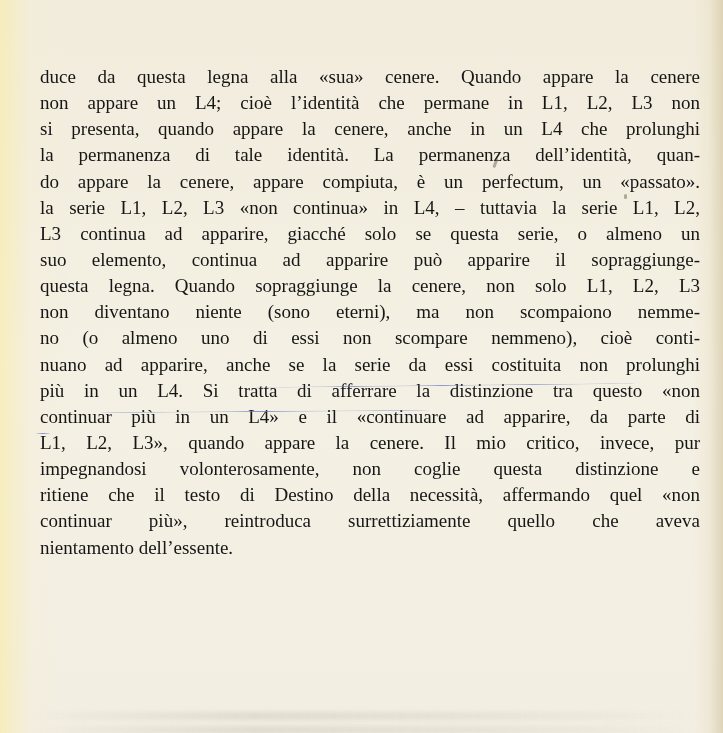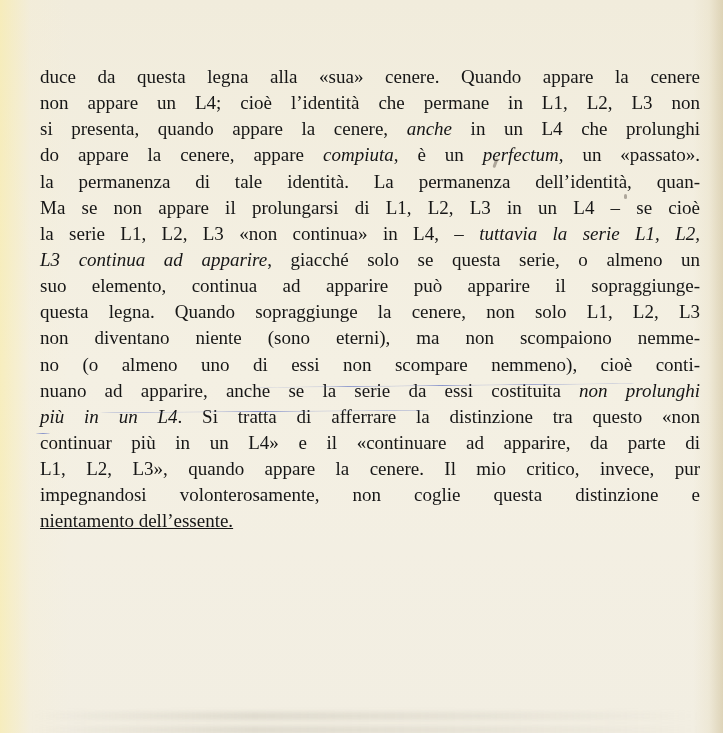--- a/index.html
+++ b/index.html
@@ -30,27 +30,25 @@
     .line {
       display: block;
       white-space: nowrap;
       text-align: justify;
       text-align-last: justify;
       height: 26.15px;
       position: relative;
     }
     .line.last {
       text-align-last: left;
-      text-decoration: underline;
     }
     .line span {
       white-space: pre;
     }
     .it {
-      font-style: italic;
     }
     .ann {
       position: absolute;
       height: 0;
       border-top: 1.5px solid #6f7fc6;
       opacity: 0.8;
       border-radius: 50%;
       pointer-events: none;
     }
     .ghost {
@@ -72,34 +70,35 @@
 </head>
 <body>
 
 <div class="ghost" style="top:712px;"></div>
 <div class="ghost" style="top:726px;"></div>
 
 <div class="page" id="page">
     <div class="line"><span>duce da questa legna alla «sua» cenere. Quando appare la cenere</span></div>
     <div class="line"><span>non appare un L4; cioè l’identità che permane in L1, L2, L3 non</span></div>
     <div class="line"><span>si presenta, quando appare la cenere, </span><span class="it">anche</span><span> in un L4 che prolunghi</span></div>
+    <div class="line"><span>la permanenza di tale identità. La permanenza dell’identità, quan-</span></div>
     <div class="line"><span>do appare la cenere, appare </span><span class="it">compiuta</span><span>, è un </span><span class="it">perfectum</span><span>, un «passato».</span></div>
-    <div class="line"><span>la permanenza di tale identità. La permanenza dell’identità, quan-</span></div>
-    <div class="line"><span>Ma se non appare il prolungarsi di L1, L2, L3 in un L4 – se cioè</span></div>
     <div class="line"><span>la serie L1, L2, L3 «non continua» in L4, – </span><span class="it">tuttavia la serie L1, L2,</span></div>
     <div class="line"><span class="it">L3 continua ad apparire</span><span>, giacché solo se questa serie, o almeno un</span></div>
     <div class="line"><span>suo elemento, continua ad apparire può apparire il sopraggiunge-</span></div>
     <div class="line"><span>questa legna. Quando sopraggiunge la cenere, non solo L1, L2, L3</span></div>
     <div class="line"><span>non diventano niente (sono eterni), ma non scompaiono nemme-</span></div>
     <div class="line"><span>no (o almeno uno di essi non scompare nemmeno), cioè conti-</span></div>
     <div class="line"><span>nuano ad apparire, anche se la serie da essi costituita </span><span class="it">non prolunghi</span></div>
     <div class="line"><span class="it">più in un L4</span><span>. Si tratta di afferrare la distinzione tra questo «non</span></div>
     <div class="line"><span>continuar più in un L4» e il «continuare ad apparire, da parte di</span></div>
     <div class="line"><span>L1, L2, L3», quando appare la cenere. Il mio critico, invece, pur</span></div>
     <div class="line"><span>impegnandosi volonterosamente, non coglie questa distinzione e</span></div>
+    <div class="line"><span>ritiene che il testo di </span><span class="it">Destino della necessità</span><span>, affermando quel «non</span></div>
+    <div class="line"><span>continuar più», reintroduca surrettiziamente quello che aveva</span></div>
     <div class="line last"><span>nientamento dell’essente.</span></div>
   </div>
 
 <div class="ann" style="left:255px; top:385px; width:380px; transform:rotate(-0.6deg);"></div>
 <div class="ann" style="left:100px; top:411px; width:330px; transform:rotate(-0.4deg);"></div>
 <div class="ann" style="left:36px; top:433px; width:14px;"></div>
 
 <div class="smudge" style="left:494px; top:158px; transform:rotate(20deg);"></div>
 <div class="smudge" style="left:624px; top:194px; width:3px; height:5px;"></div>
 

